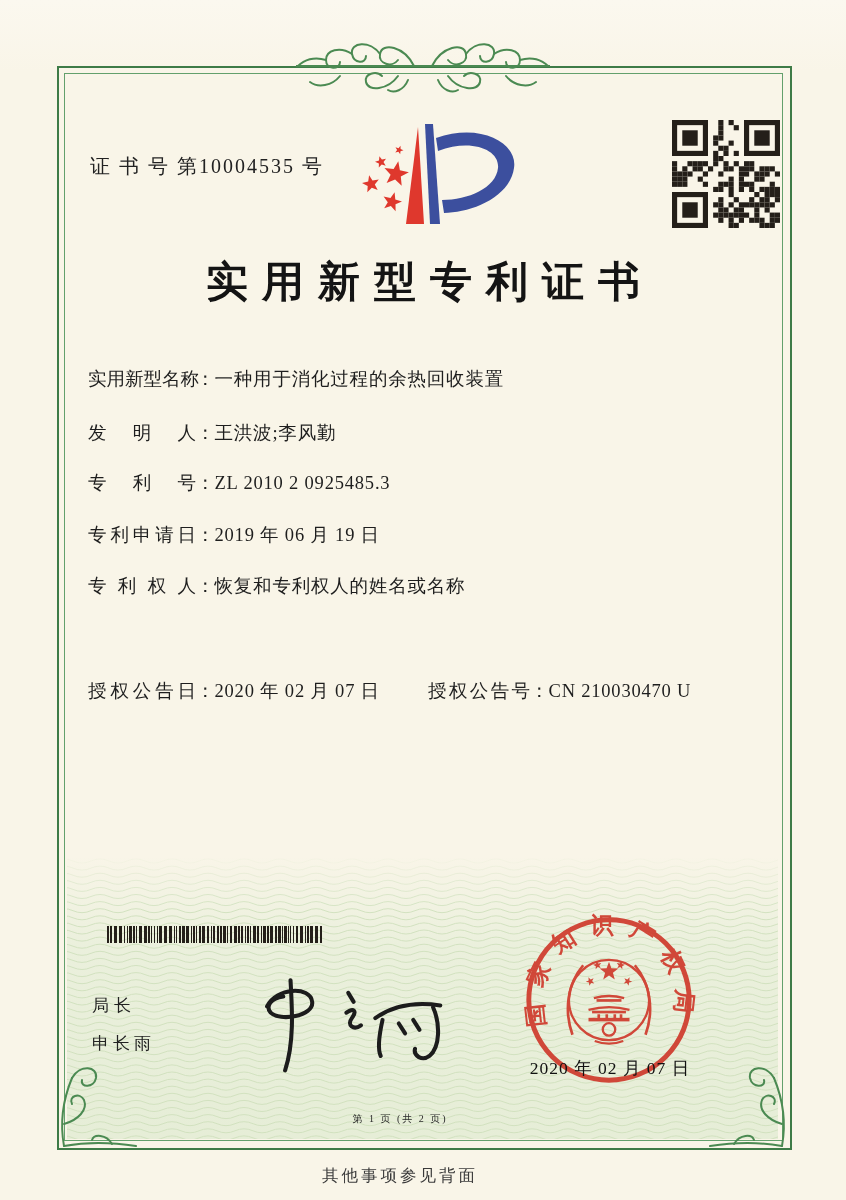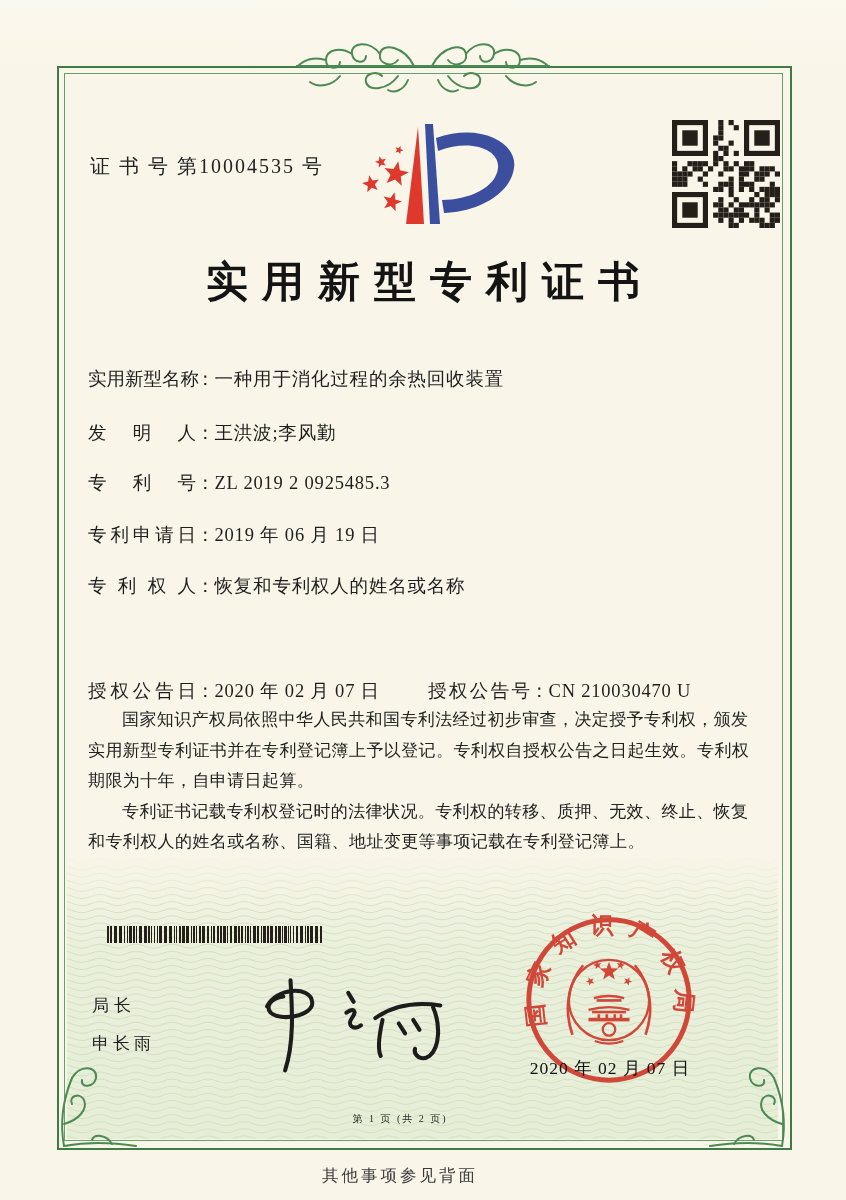--- a/index.html
+++ b/index.html
@@ -292,39 +292,35 @@
 
   <div class="title">实用新型专利证书</div>
 
   <div class="frow" style="top:366px;">
     <span class="flabel">实用新型名称</span><span class="fcolon">：</span><span class="fvalue">一种用于消化过程的余热回收装置</span>
   </div>
   <div class="frow" style="top:420px;">
     <span class="flabel">发明人</span><span class="fcolon">：</span><span class="fvalue">王洪波;李风勤</span>
   </div>
   <div class="frow" style="top:470px;">
-    <span class="flabel">专利号</span><span class="fcolon">：</span><span class="fvalue">ZL 2019 2 0925485.3</span>
+    <span class="flabel">专利号</span><span class="fcolon">：</span><span class="fvalue">ZL 2010 2 0925485.3</span>
   </div>
   <div class="frow" style="top:522px;">
     <span class="flabel">专利申请日</span><span class="fcolon">：</span><span class="fvalue">2019 年 06 月 19 日</span>
   </div>
   <div class="frow" style="top:573px;">
     <span class="flabel">专利权人</span><span class="fcolon">：</span><span class="fvalue">恢复和专利权人的姓名或名称</span>
   </div>
   <div class="frow" style="top:678px;">
     <span class="flabel">授权公告日</span><span class="fcolon">：</span><span class="fvalue">2020 年 02 月 07 日</span>
     <span class="fcol2">
       <span class="flabel" style="width:102px;">授权公告号</span><span class="fcolon">：</span><span class="fvalue">CN 210030470 U</span>
     </span>
   </div>
 
-  <div class="paras">
-    <p>国家知识产权局依照中华人民共和国专利法经过初步审查，决定授予专利权，颁发实用新型专利证书并在专利登记簿上予以登记。专利权自授权公告之日起生效。专利权期限为十年，自申请日起算。</p>
-    <p>专利证书记载专利权登记时的法律状况。专利权的转移、质押、无效、终止、恢复和专利权人的姓名或名称、国籍、地址变更等事项记载在专利登记簿上。</p>
-  </div>
 
   <svg class="barcode" id="barcode-svg" viewBox="0 0 218 17" preserveAspectRatio="none">
       <rect x="0" y="0" width="2" height="17" fill="#241f19"></rect>
       <rect x="3" y="0" width="2" height="17" fill="#241f19"></rect>
       <rect x="7" y="0" width="3" height="17" fill="#241f19"></rect>
       <rect x="12" y="0" width="3" height="17" fill="#241f19"></rect>
       <rect x="17" y="0" width="1" height="17" fill="#241f19"></rect>
       <rect x="20" y="0" width="1" height="17" fill="#241f19"></rect>
       <rect x="22" y="0" width="3" height="17" fill="#241f19"></rect>
       <rect x="26" y="0" width="2" height="17" fill="#241f19"></rect>

